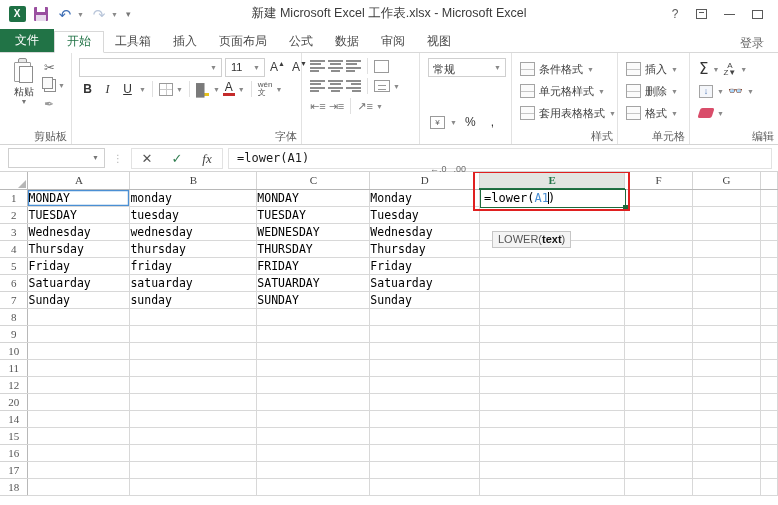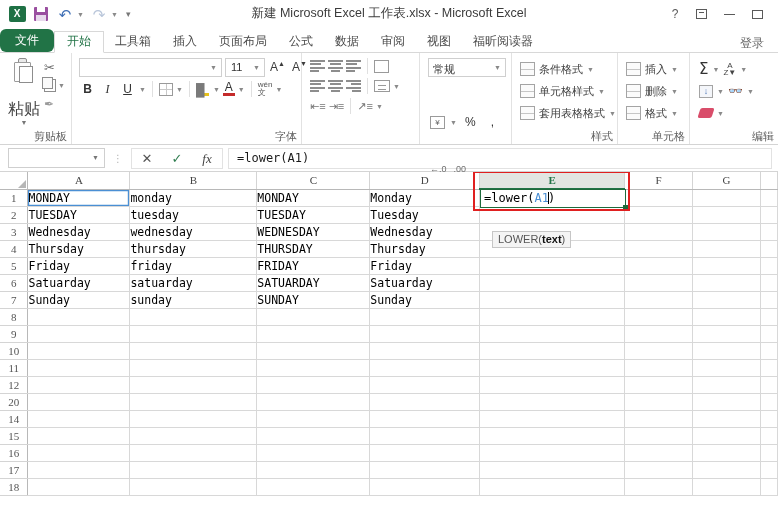--- a/index.html
+++ b/index.html
@@ -40,21 +40,21 @@
   .wc-min { width:11px; height:0; border-bottom:1.4px solid #5a5a5a; }
   .wc-restore { width:11px; height:10px; border:1.4px solid #5a5a5a; position:relative; }
   .wc-restore span { position:absolute; left:2px; top:2px; right:2px; bottom:2px;
                      border-top:1.4px solid #5a5a5a; }
 
   
   .tabbar { height:25px; background:#fff; display:flex; align-items:flex-end;
             position:relative; border-bottom:1px solid #d8d8d8; }
   .tab { font-size:12px; color:#4a4a4a; padding:4px 11px 5px; line-height:1;
          white-space:nowrap; }
-  .tab.file { background:#217346; color:#fff; padding:5px 15px 6px; font-weight:normal;border-radius:6px; }
+  .tab.file { background:#217346; color:#fff; padding:5px 15px 6px; font-weight:normal; }
   .tab.active { color:#217346; background:#fff; border:1px solid #d8d8d8;
                 border-bottom:1px solid #fff; margin-bottom:-1px; padding:3px 12px 5px; }
   .signin { margin-left:auto; font-size:12px; color:#6b6b6b; padding-right:14px; }
 
   
   .ribbon { height:92px; background:#fff; border-bottom:1px solid #d4d4d4;
             display:flex; align-items:stretch; position:relative; }
   .rgroup { position:relative; display:flex; flex-direction:column;
             border-right:1px solid #e2e2e2; padding:3px 4px 0; }
   .rgroup-body { flex:1; display:flex; align-items:flex-start; }
@@ -64,21 +64,21 @@
   
   .clip { width:72px; }
   .paste { display:flex; flex-direction:column; align-items:center; width:40px; padding-top:2px; }
   .paste-ico { width:24px; height:26px; position:relative; }
   .pb { position:absolute; left:2px; top:4px; width:17px; height:20px;
         background:#fdfdfd; border:1.3px solid #9b9b9b; border-radius:1px; }
   .pb2 { position:absolute; left:7px; top:8px; width:14px; height:17px;
          background:#fff; border:1.3px solid #8d8d8d; }
   .pclip { position:absolute; left:6px; top:0px; width:9px; height:6px;
            border:1.3px solid #8d8d8d; background:#e9e9e9; border-radius:2px; }
-  .paste-lbl { font-size:16px; color:#444; margin-top:15px;text-align:center; }
+  .paste-lbl { font-size:10px; color:#444; margin-top:1px;text-align:center; }
   .paste-caret { font-size:7px; color:#777; line-height:6px; }
   .clip-side { display:flex; flex-direction:column; gap:3px; padding-top:4px; }
   .clip-side .ci { display:flex; align-items:center; gap:2px; height:15px; }
   .scissors { font-size:13px; color:#6b6b6b; line-height:1; }
   .copy-ico { width:12px; height:13px; border:1.3px solid #8d8d8d; position:relative; background:#fff; }
   .copy-ico:after { content:""; position:absolute; left:-3px; top:-3px; width:9px; height:10px;
                     border:1.3px solid #8d8d8d; background:#fafafa; }
   .brush { font-size:12px; color:#9a9a9a; }
   .cc { font-size:7px; color:#8a8a8a; }
 
@@ -255,21 +255,20 @@
   <div class="tabbar">
     <div class="tab file">文件</div>
     <div class="tab active">开始</div>
     <div class="tab">工具箱</div>
     <div class="tab">插入</div>
     <div class="tab">页面布局</div>
     <div class="tab">公式</div>
     <div class="tab">数据</div>
     <div class="tab">审阅</div>
     <div class="tab">视图</div>
-    <div class="tab">福昕阅读器</div>
     <div class="signin">登录</div>
   </div>
 
   <div class="ribbon">
 
     <div class="rgroup clip">
       <div class="rgroup-body">
         <div class="paste">
           <div class="paste-ico">
             <div class="pclip"></div>

